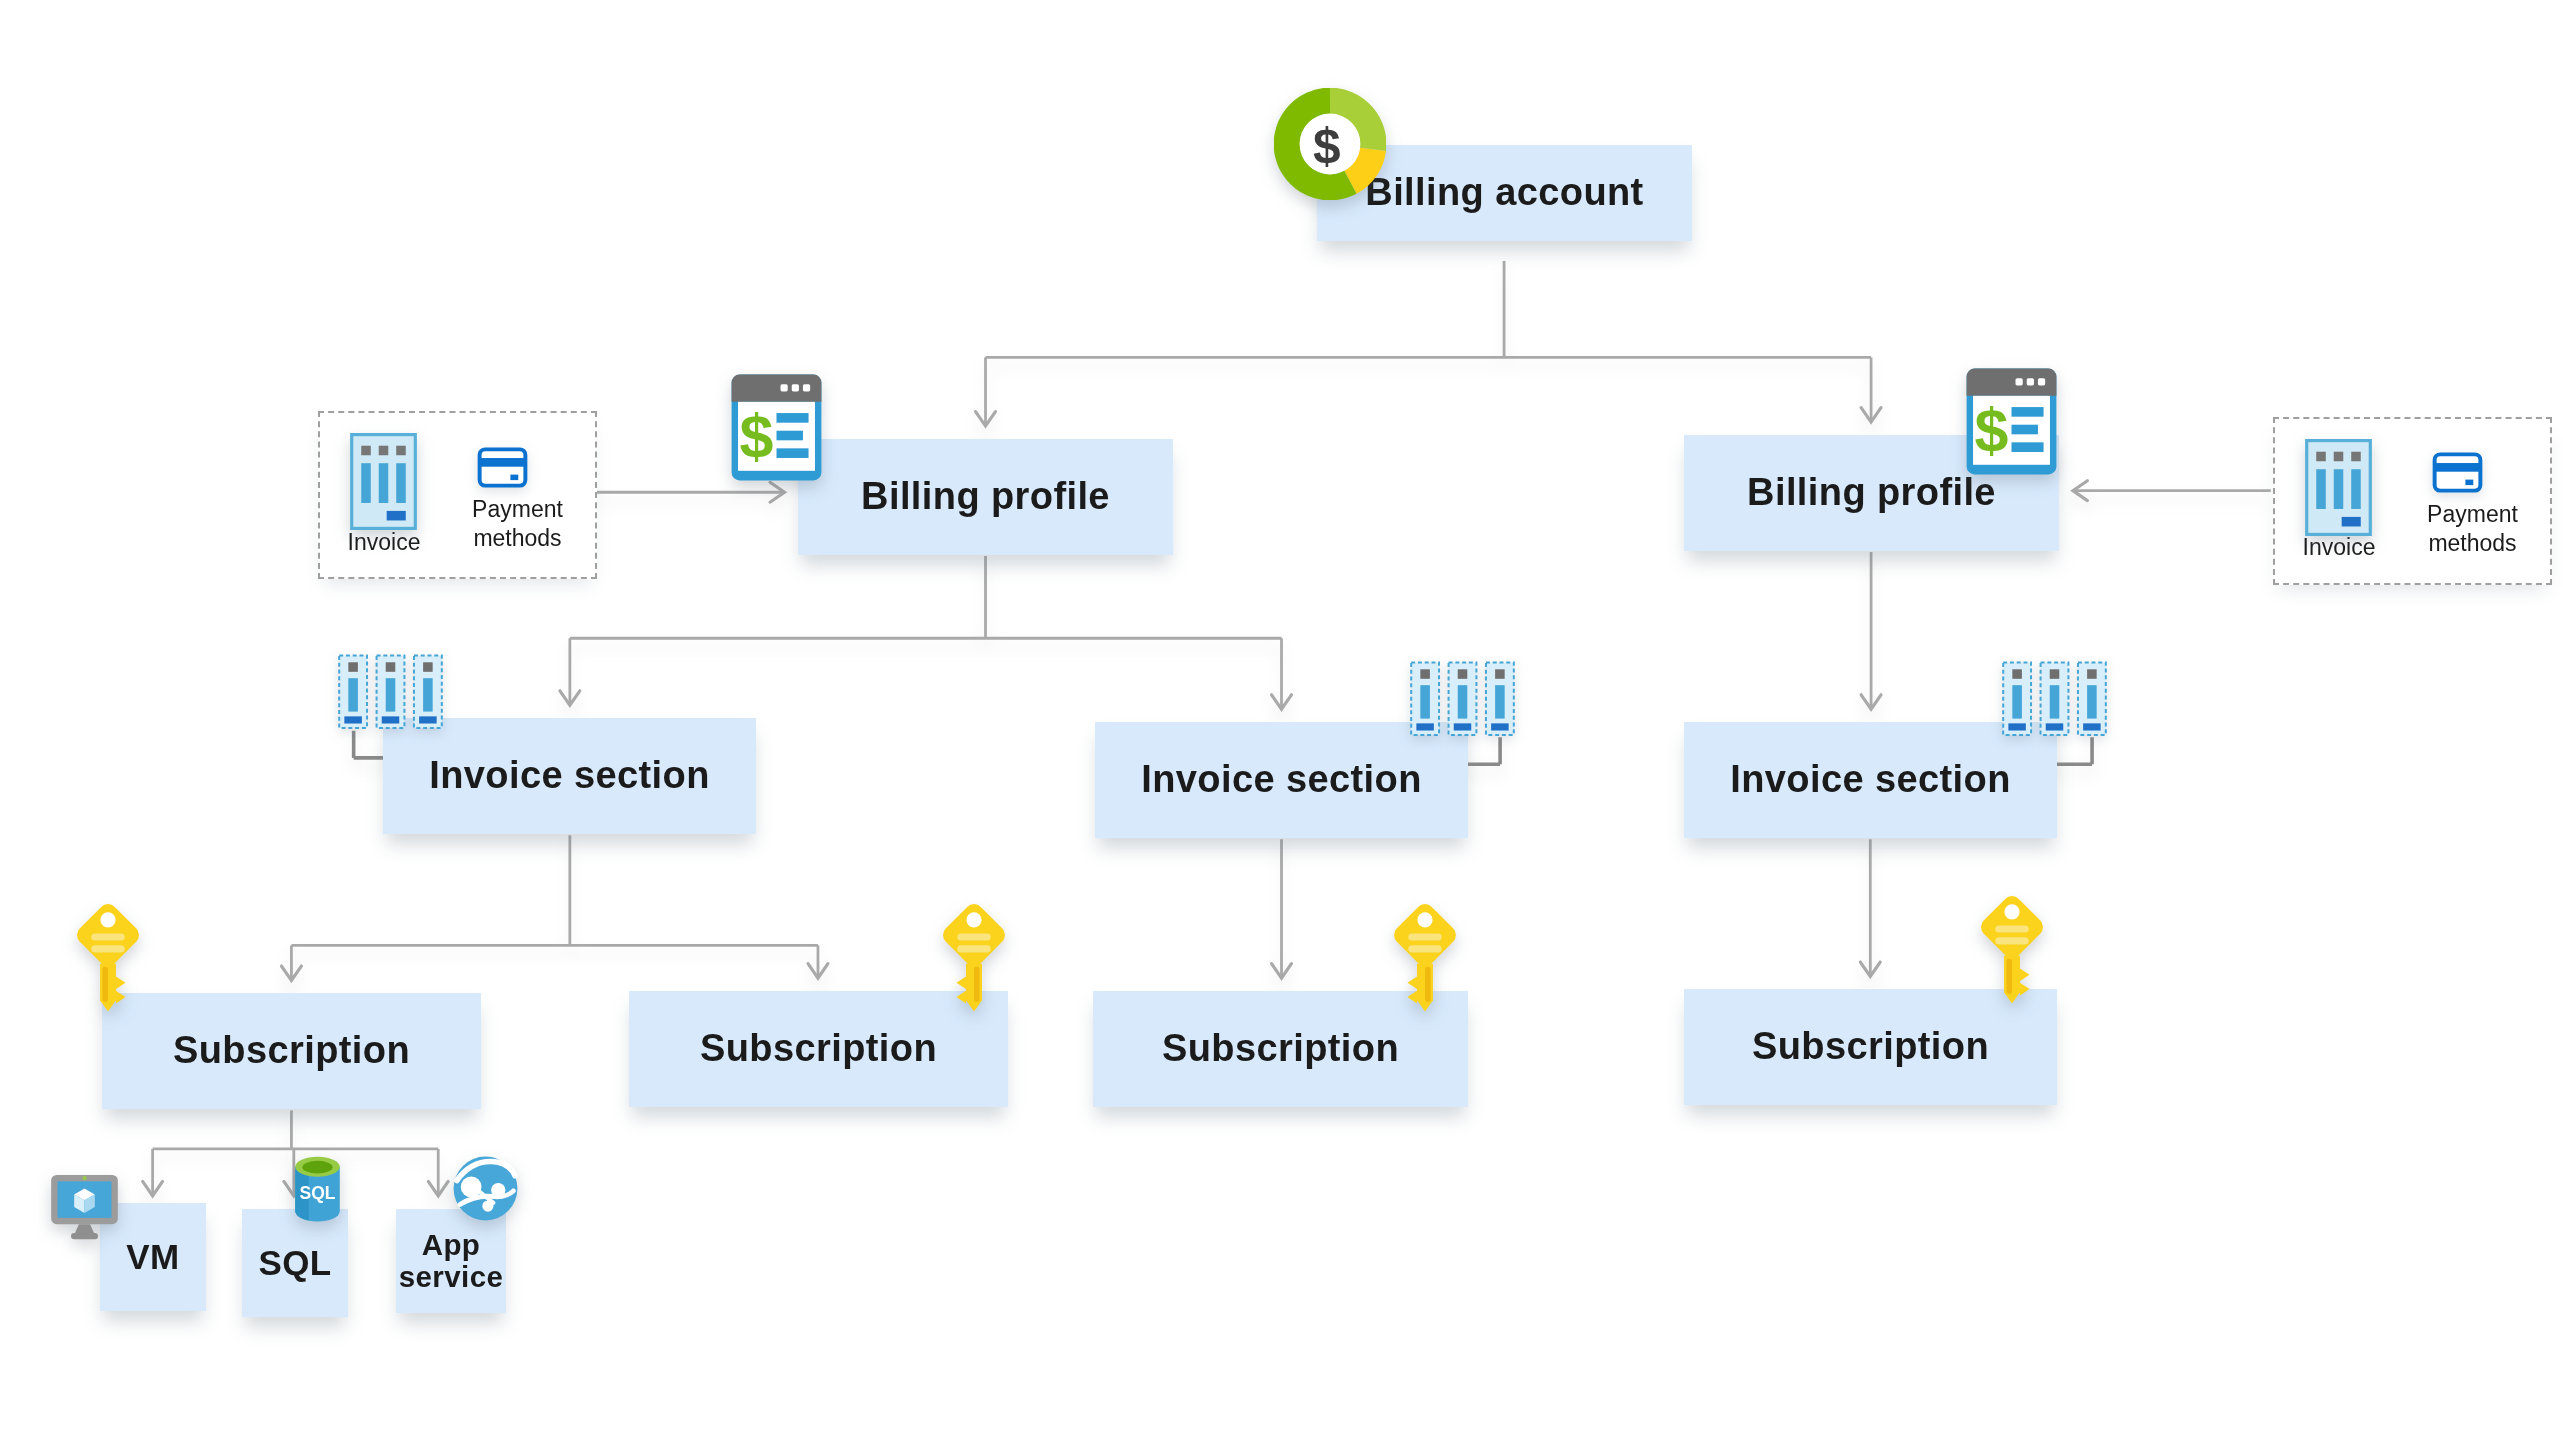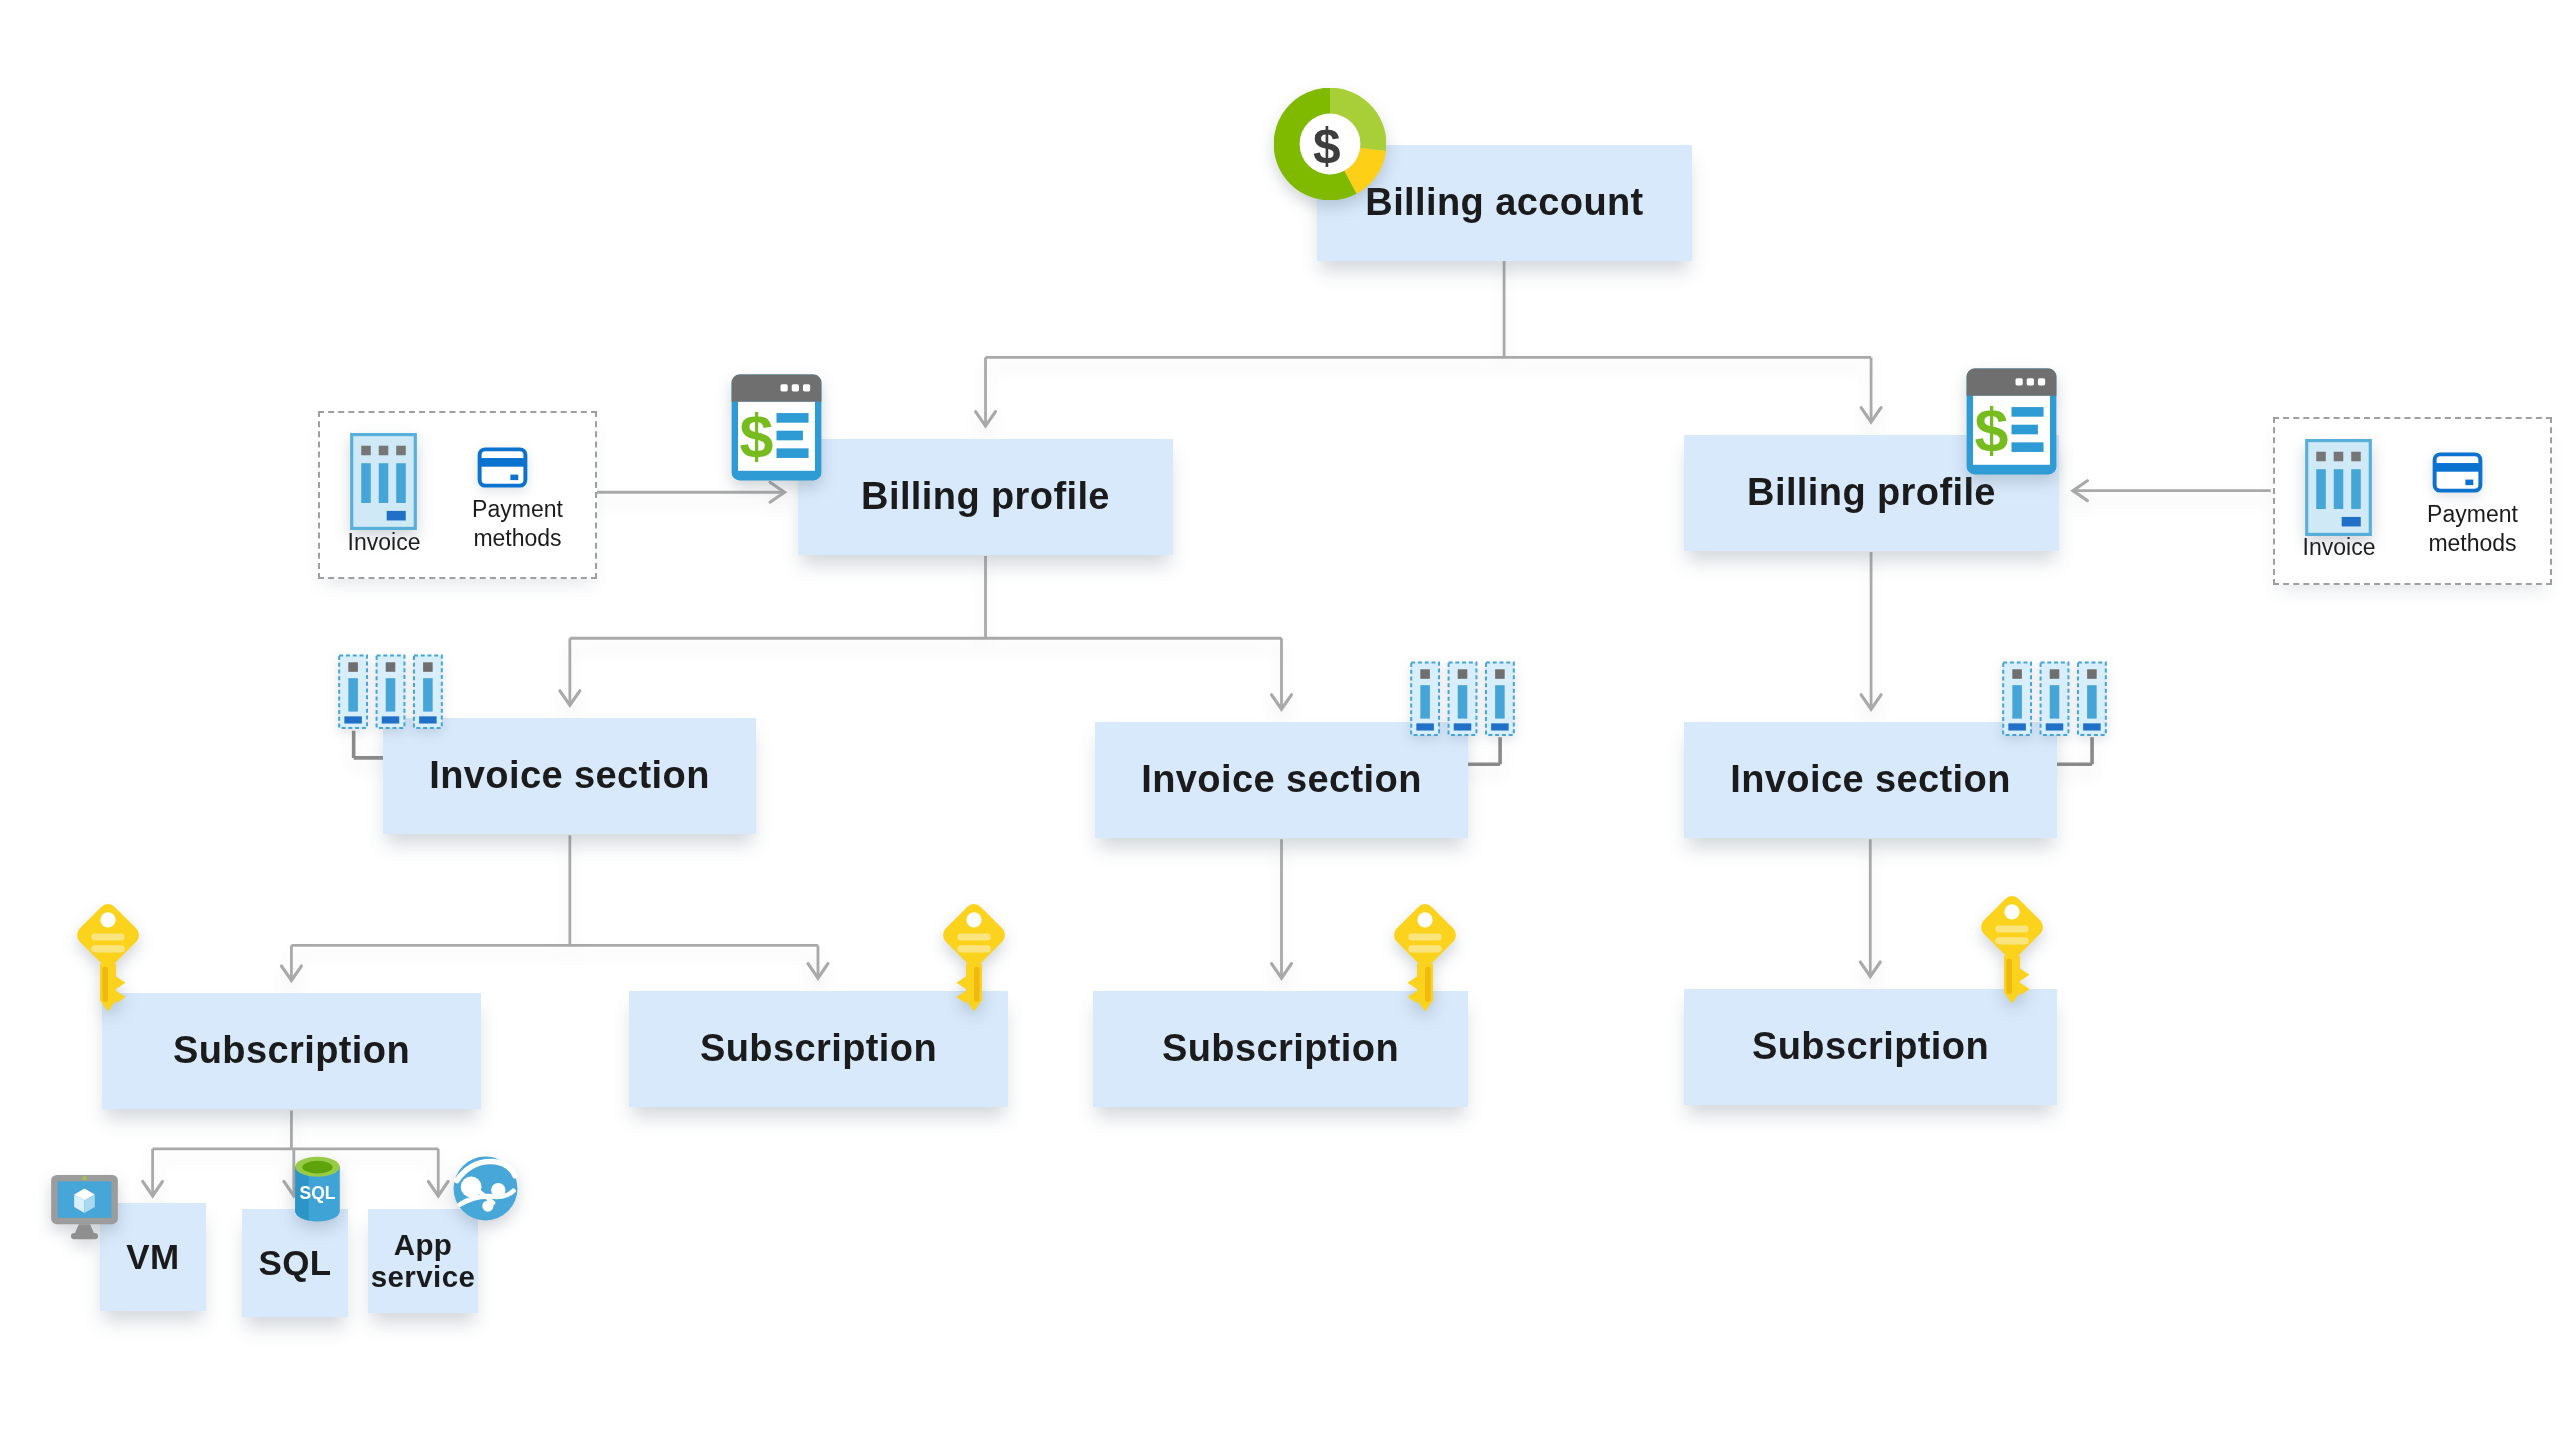--- a/index.html
+++ b/index.html
@@ -86,21 +86,21 @@
     <path class="wire" d="M549 1440 V1499" marker-end="url(#arr)"></path>
 
     <path class="wire" d="M743 617 H983" marker-end="url(#arr)"></path>
     <path class="wire" d="M2846 615 H2598" marker-end="url(#arr)"></path>
 
     <path class="bracket" d="M443 916 V950 M490 916 V950 M537 916 V950 M443 950 H537"></path>
     <path class="bracket" d="M1786 924 V958 M1833 924 V958 M1880 924 V958 M1786 958 H1880"></path>
     <path class="bracket" d="M2528 924 V958 M2575 924 V958 M2622 924 V958 M2528 958 H2622"></path>
   </svg>
 
-  <div class="node" style="left:1317px;top:145px;width:375px;height:116px">
+  <div class="node" style="left:1317px;top:145px;width:375px;height:96px">
     <span class="node-label">Billing account</span>
   </div>
 
   <div class="node" style="left:798px;top:439px;width:375px;height:116px">
     <span class="node-label">Billing profile</span>
   </div>
 
   <div class="node" style="left:1684px;top:435px;width:375px;height:116px">
     <span class="node-label">Billing profile</span>
   </div>
@@ -134,21 +134,21 @@
   </div>
 
   <div class="node small" style="left:100px;top:1203px;width:106px;height:108px">
     <span class="node-label">VM</span>
   </div>
 
   <div class="node small" style="left:242px;top:1209px;width:106px;height:108px">
     <span class="node-label">SQL</span>
   </div>
 
-  <div class="node smaller" style="left:368px;top:1209px;width:110px;height:104px">
+  <div class="node smaller" style="left:396px;top:1209px;width:110px;height:104px">
     <span class="node-label">App service</span>
   </div>
 
   <div class="dashed-group" style="left:318px;top:411px;width:275px;height:164px"></div>
   <div class="attach-label" style="left:326px;top:528px;width:116px">Invoice</div>
   <div class="attach-label" style="left:457px;top:495px;width:121px">Payment methods</div>
 
   <div class="dashed-group" style="left:2273px;top:417px;width:275px;height:164px"></div>
   <div class="attach-label" style="left:2281px;top:533px;width:116px">Invoice</div>
   <div class="attach-label" style="left:2412px;top:500px;width:121px">Payment methods</div>

